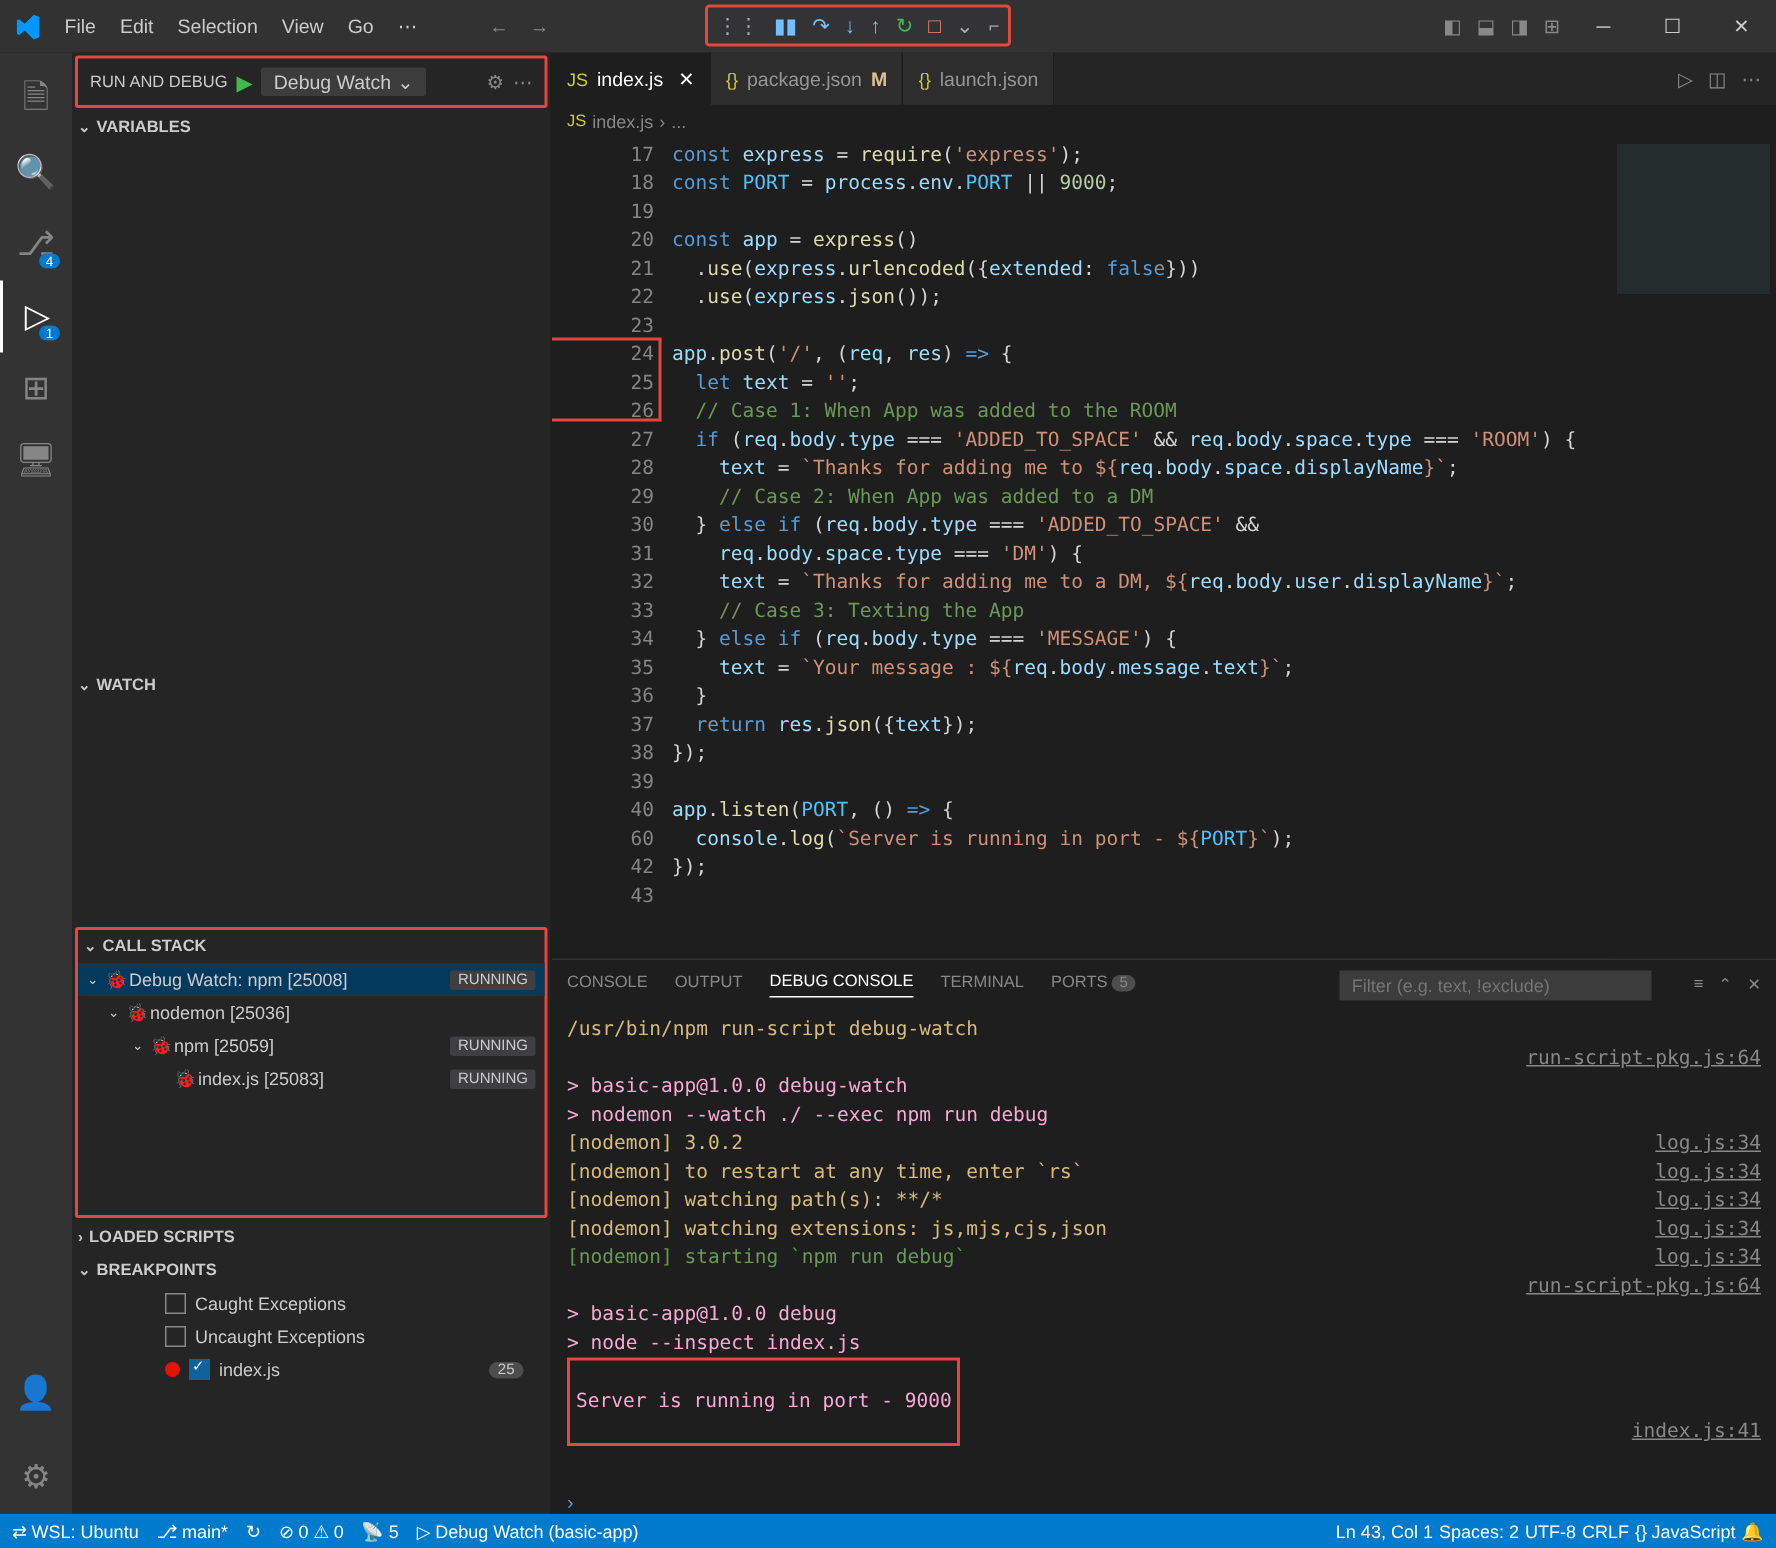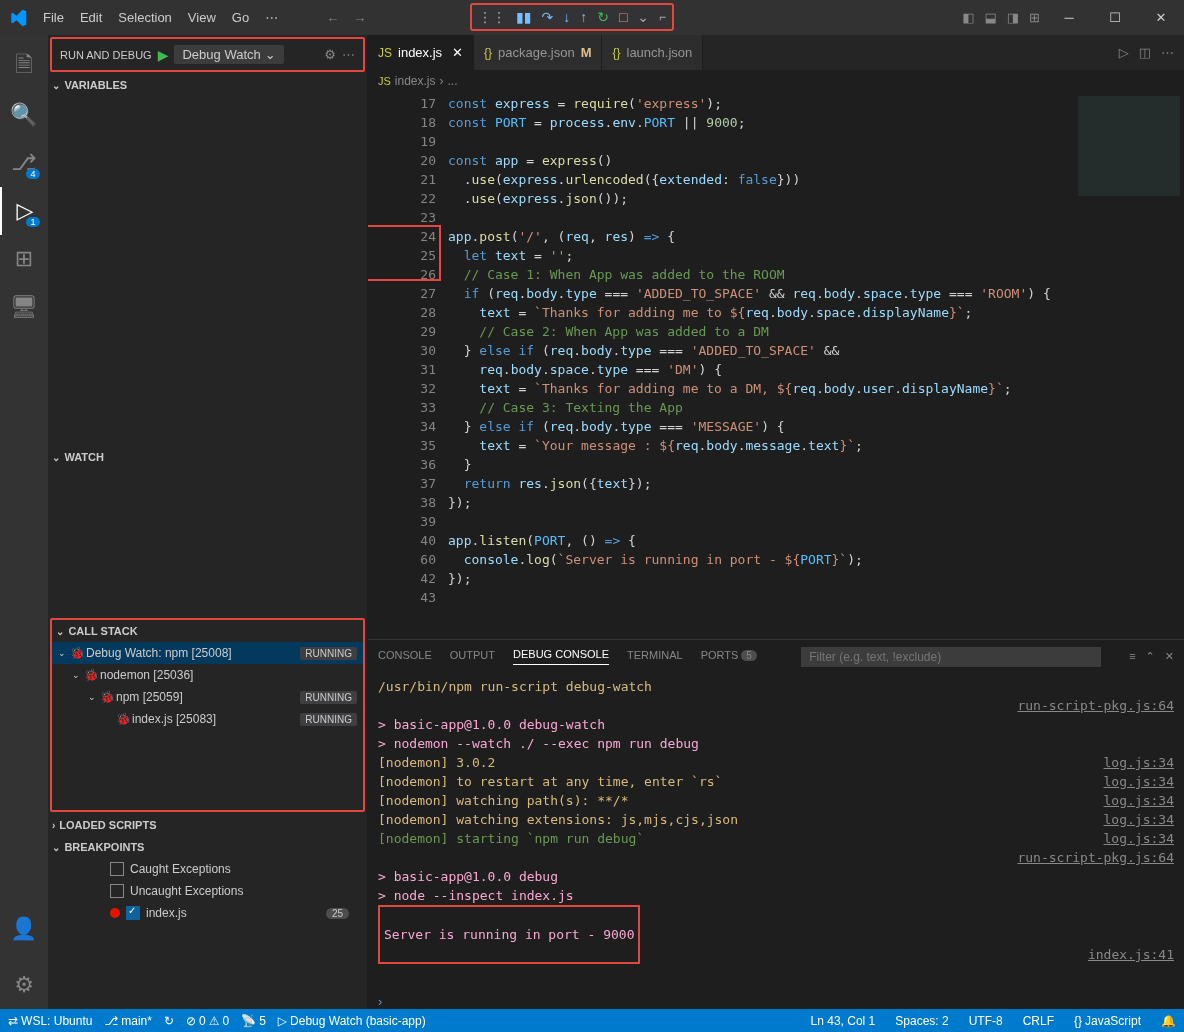--- a/index.html
+++ b/index.html
@@ -94,37 +94,37 @@
 .c-prop { color:#9cdcfe; }
 .c-const { color:#4fc1ff; }
 
 
 .panel { height: 370px; border-top:1px solid #333; display:flex; flex-direction:column; background:#1e1e1e; }
 .panel-tabs { height:33px; display:flex; align-items:center; padding:0 10px; gap:18px; font-size:11px; color:#888; }
 .panel-tab { cursor:pointer; padding-bottom:4px; }
 .panel-tab.active { color:#fff; border-bottom:1px solid #fff; }
 .panel-badge { background:#4d4d4d; border-radius:8px; padding:0 5px; font-size:10px; margin-left:3px; }
 .panel-filter { margin-left:auto; }
-.panel-filter input { background:#3c3c3c; border:none; color:#ccc; padding:3px 8px; width:300px; font-size:12px; }
+.panel-filter input { background:#3c3c3c; border:none; color:#ccc; padding:3px 8px; width:208px; font-size:12px; }
 .panel-actions { display:flex; gap:10px; color:#888; margin-left:10px; }
 
 .console { flex:1; font-family:Consolas,monospace; font-size:13px; line-height:19px; padding:4px 10px; overflow:auto; }
 .console-line { display:flex;align-items:flex-end; }
 .console-text { flex:1; }
 .console-src { color:#888; text-decoration:underline; cursor:pointer; }
 .tx-yellow { color:#d7ba7d; }
 .tx-blue { color:#f9a8d4; }
 .tx-green { color:#6a9955; }
 .console-box { border:2px solid #e2483d; padding:18px 4px; display:inline-block; }
 .console-prompt { color:#569cd6; padding-top:6px; }
 
 
 .status-bar { height:23px; background:#007acc; color:#fff; display:flex; align-items:center; font-size:12px; padding:0 8px; gap:12px; }
 .status-item { display:flex; align-items:center; gap:3px; cursor:pointer; }
-.status-right { margin-left:auto; display:flex; gap:20px; }
+.status-right { margin-left:auto; display:flex; gap:4px; }
 
 svg { display:block; }
 </style>
 </head>
 <body>
 
 <div class="title-bar">
   <div class="vscode-logo">
     <svg width="18" height="18" viewBox="0 0 24 24">
         <path fill="#0098ff" d="M23 3l-5-2-8 8-5-4-2 1v12l2 1 5-4 8 8 5-2V3z"></path>

